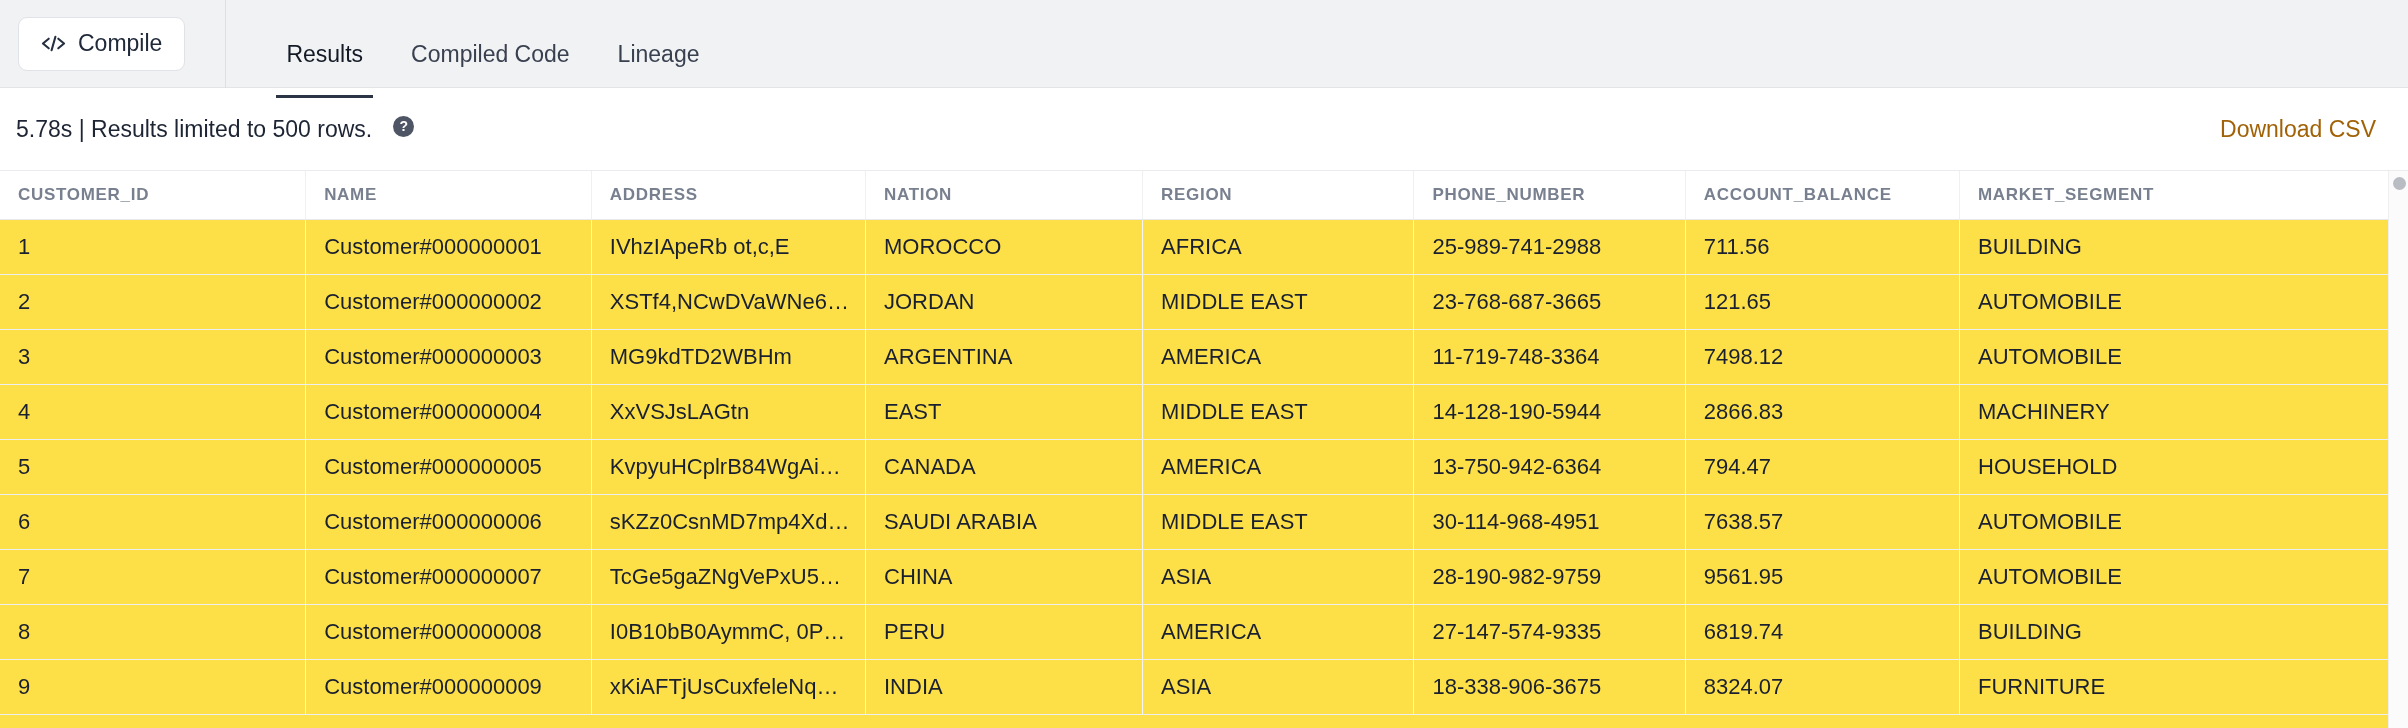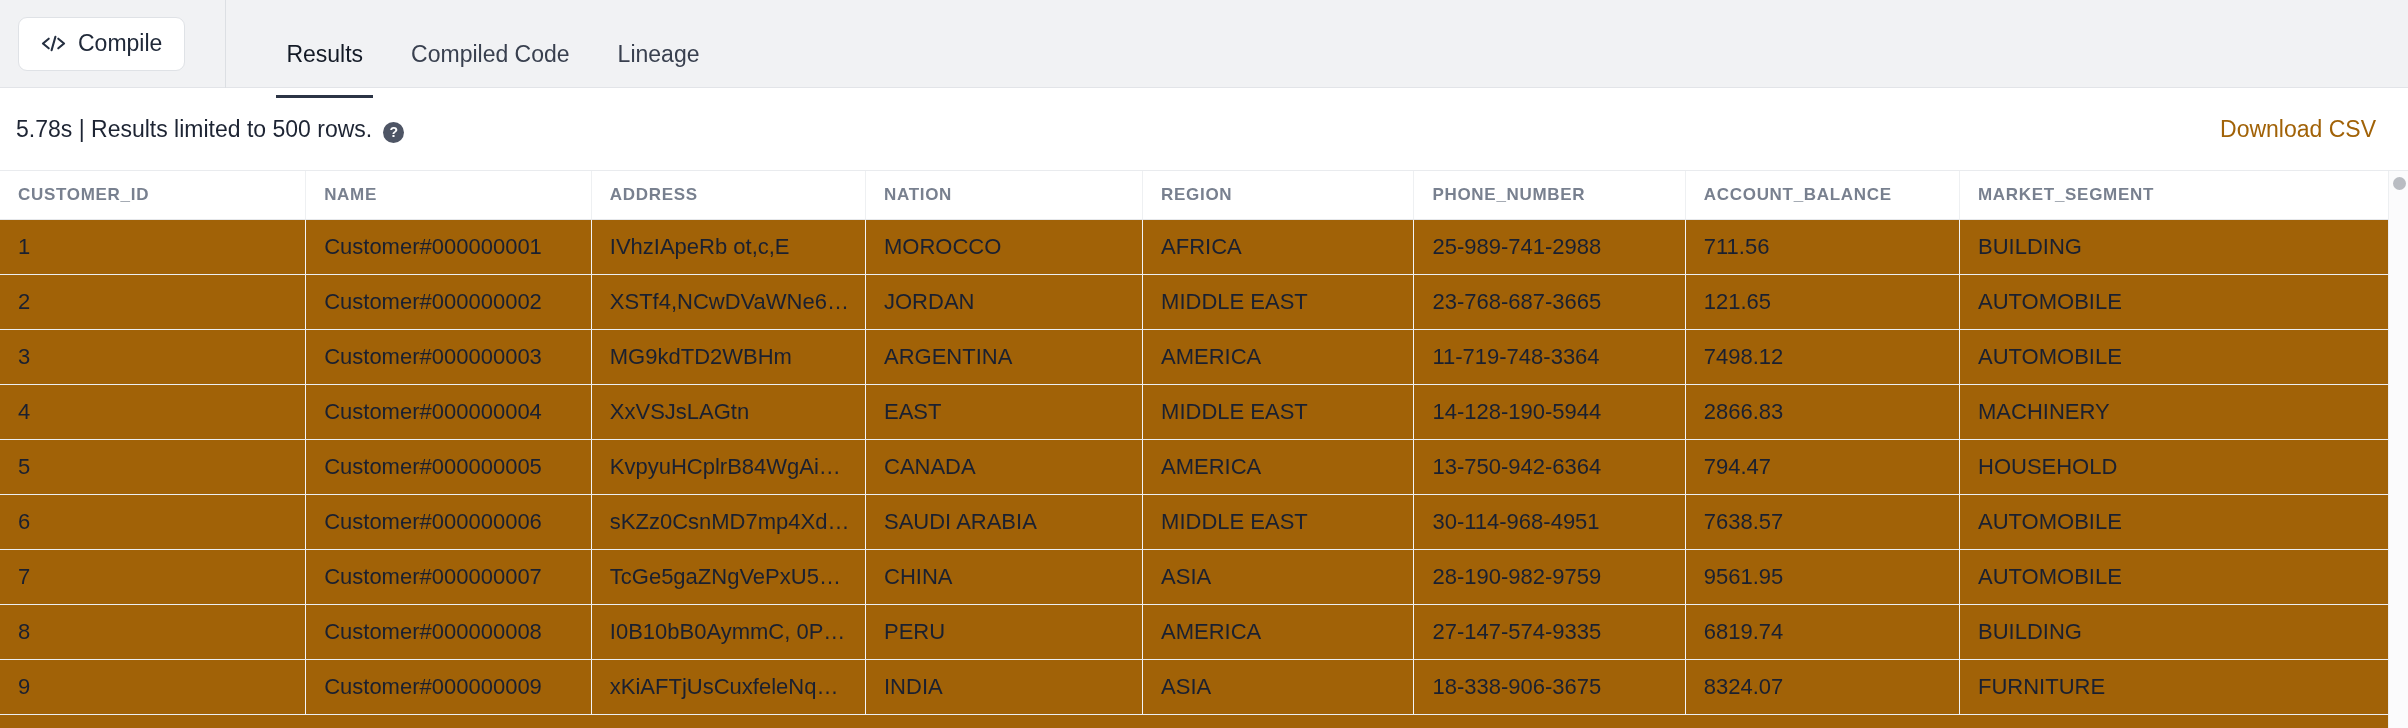--- a/index.html
+++ b/index.html
@@ -64,32 +64,32 @@
     background: #2b3445;
   }
 
   
   .statusbar {
     height: 82px; min-height: 82px;
     background: #fff;
     display: flex; align-items: center; justify-content: space-between;
     padding: 0 24px 0 16px;
   }
-  .status-left { display: flex; align-items: flex-end; gap: 11px; font-size: 23px; color: #1d2433; }
+  .status-left { display: flex; align-items: flex-start; gap: 21px; font-size: 23px; color: #1d2433; }
   .help-icon {
     width: 21px; height: 21px; border-radius: 50%;
     background: #4e5565; color: #fff;
     font-size: 14px; font-weight: bold;
     display: flex; align-items: center; justify-content: center;
     cursor: pointer; line-height: 1;
   }
   .dl-link { font-size: 23px; color: #2a7b85; cursor: pointer; padding-right: 8px; }
 
   
-  .table-wrap { flex: 1; position: relative; overflow: hidden; background: #a16207; border-top: 1px solid #e9ebee; }
+  .table-wrap { flex: 1; position: relative; overflow: hidden; background: #fde047; border-top: 1px solid #e9ebee; }
   table { width: 2388px; border-collapse: collapse; table-layout: fixed; }
   thead th {
     height: 48px;
     text-align: left;
     font-size: 17px;
     font-weight: bold;
     letter-spacing: 0.7px;
     color: #78808f;
     border-bottom: 1px solid #e6e8eb;
     border-right: 1px solid #eef0f2;

